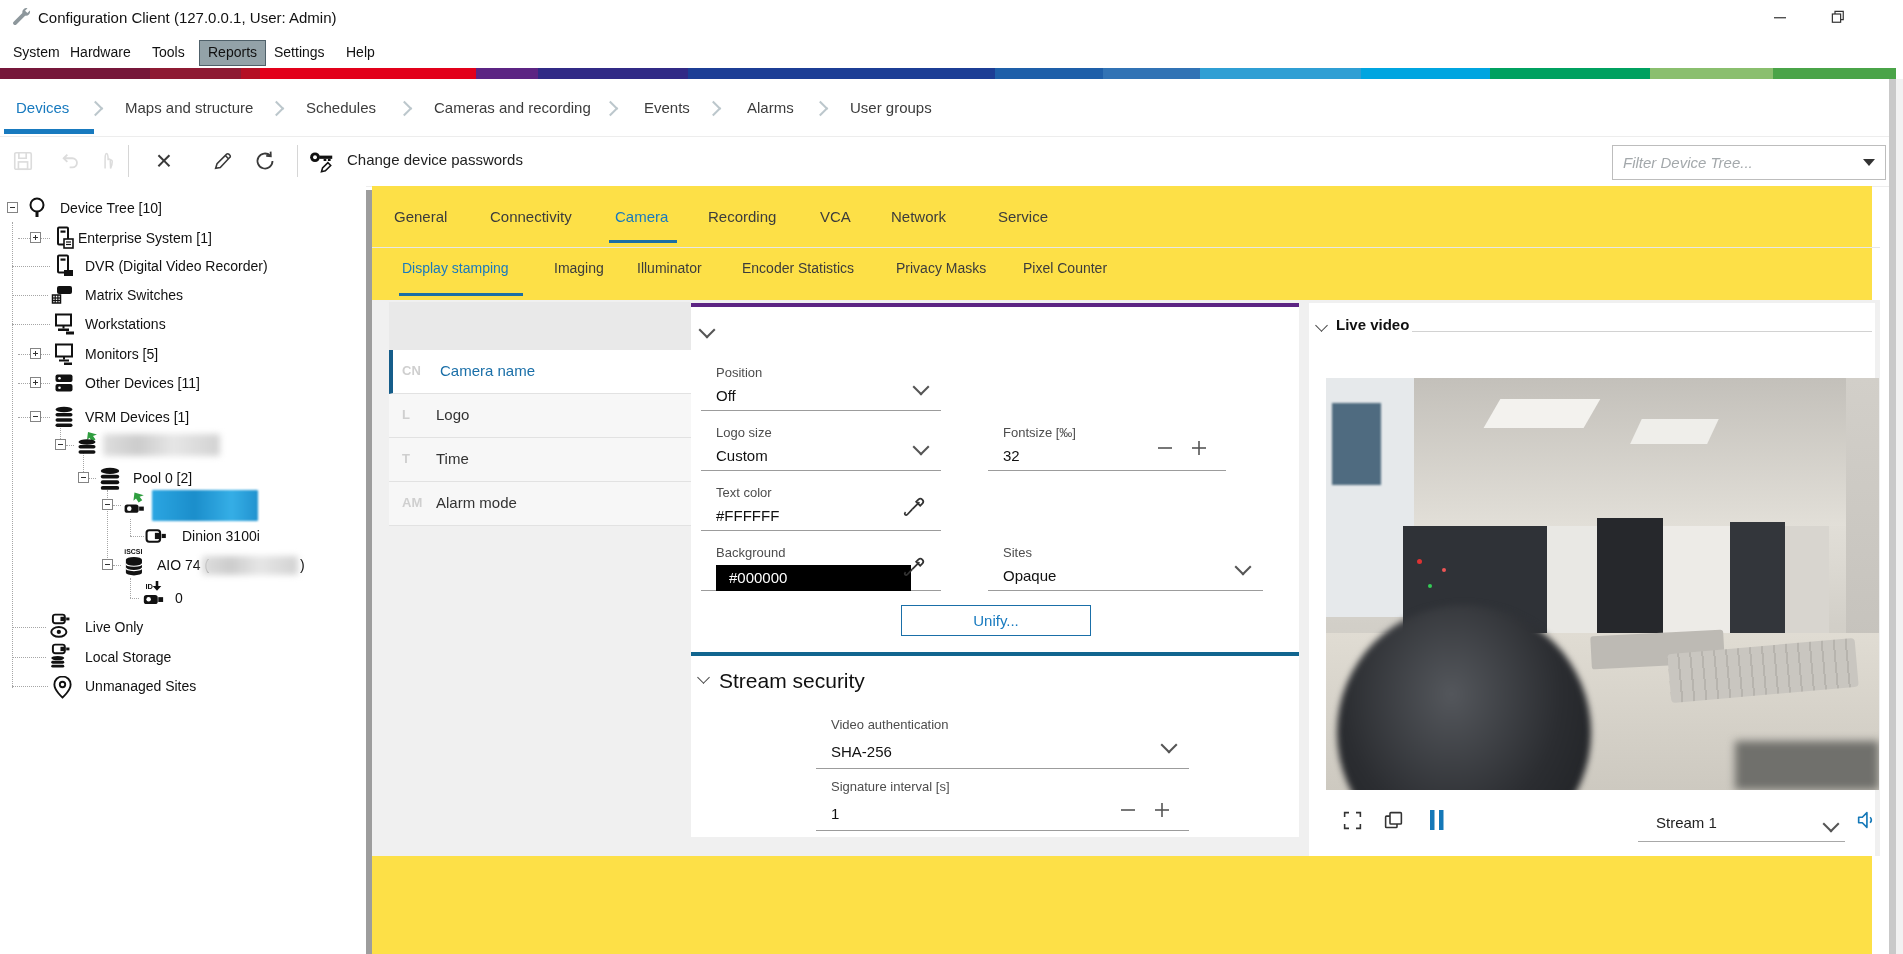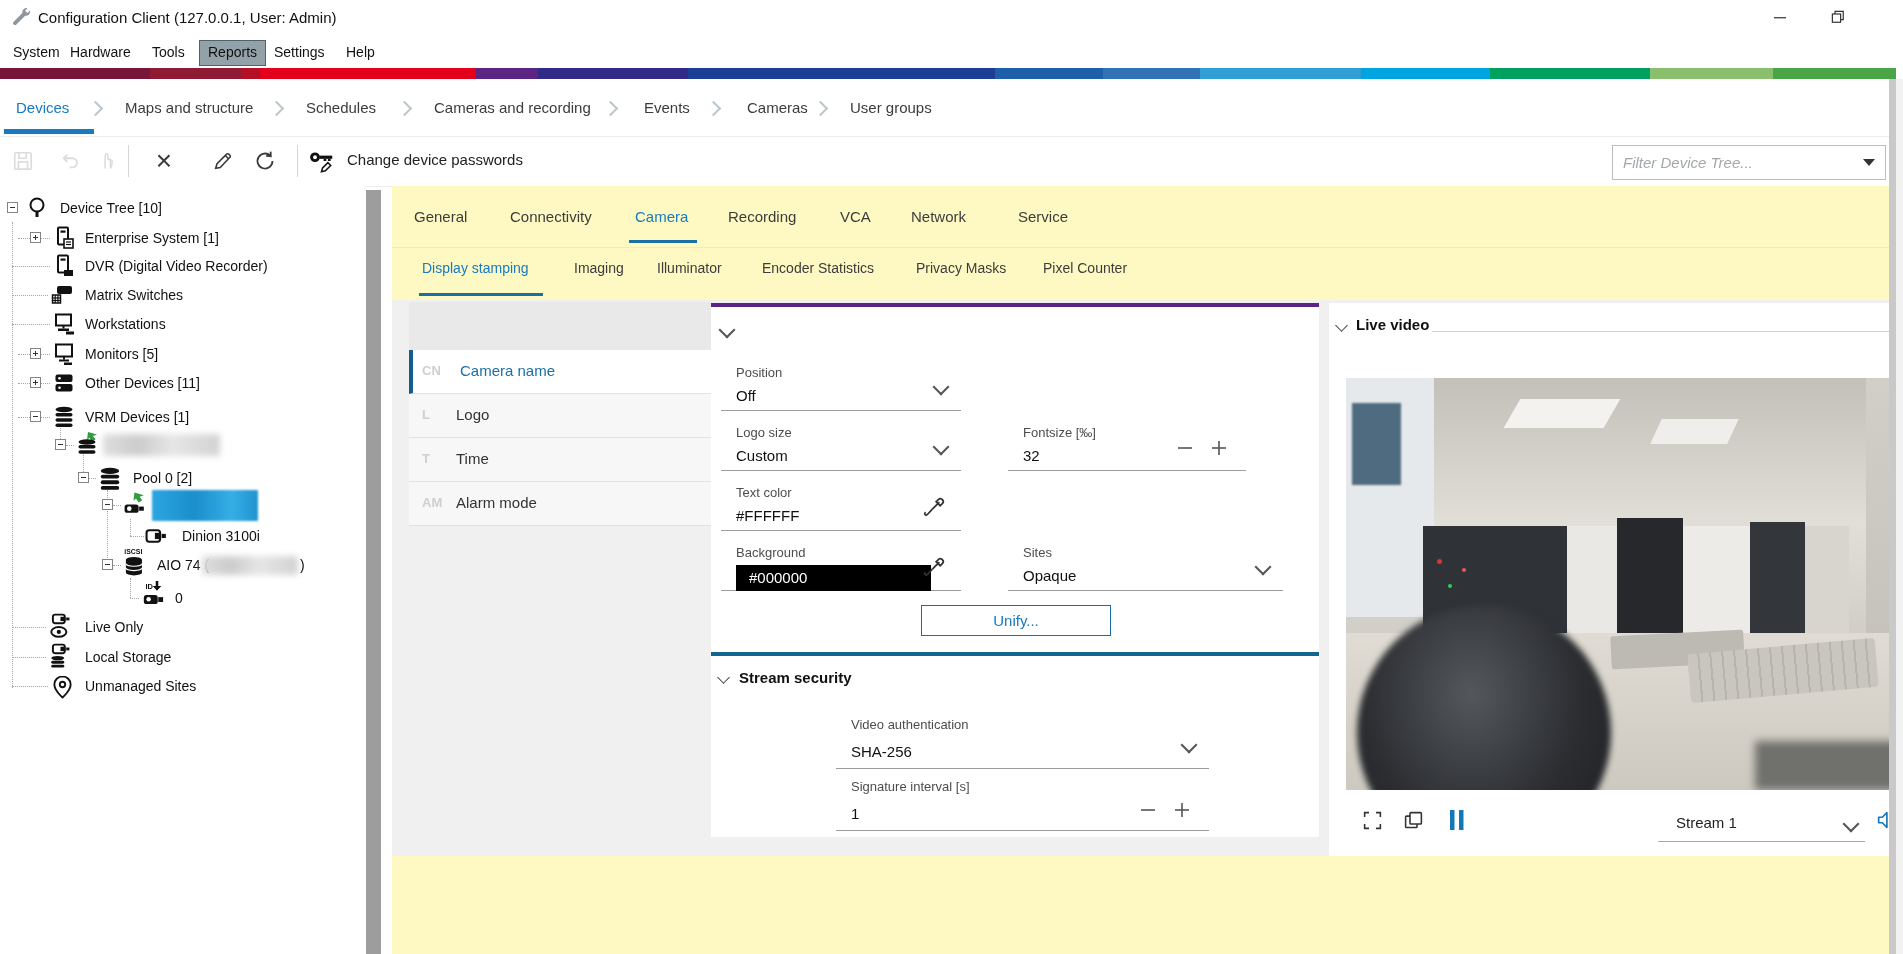--- a/index.html
+++ b/index.html
@@ -59,21 +59,21 @@
   .blurblk{position:absolute;filter:blur(3px);border-radius:2px;
     background:linear-gradient(90deg,#dedede,#cccccc 30%,#e6e6e6 60%,#d2d2d2);}
   .selblk{position:absolute;filter:blur(1.2px);border-radius:1px;
     background:linear-gradient(90deg,#2ba6e2,#1b8ecb 40%,#35aee6 75%,#2193cf);}
 
   .splitter{position:absolute;left:366px;top:190px;width:15px;height:764px;background:#9d9d9d;cursor:col-resize;}
   .rborder1{position:absolute;left:1889px;top:79px;width:7px;height:875px;background:#c9c9c9;}
   .rborder2{position:absolute;left:1896px;top:79px;width:7px;height:875px;background:#f2f2f2;}
 
   
-  .mainarea{position:absolute;left:392px;top:186px;width:1500px;height:768px;background:#fef9c3;}
+  .mainarea{position:absolute;left:372px;top:186px;width:1500px;height:768px;background:#fde047;}
   .tab{position:absolute;top:22px;font-size:15px;color:#3c3c3c;}
   .tab.active{color:#187abf;}
   .tab-underline{position:absolute;height:3px;background:#1b6fa4;}
   .subtab{position:absolute;top:74px;font-size:14px;color:#3c3c3c;}
   .subtab.active{color:#187abf;}
 
   .contentbg{position:absolute;left:0;top:114px;width:1508px;height:556px;background:#f0f0f0;}
 
   
   .listpanel{position:absolute;left:17px;top:116px;width:302px;height:554px;}
@@ -90,21 +90,21 @@
   .chev{width:10px;height:10px;border-right:2px solid #555;border-bottom:2px solid #555;transform:rotate(45deg);}
   .chevsm{width:8px;height:8px;border-right:1.8px solid #444;border-bottom:1.8px solid #444;transform:rotate(45deg);}
   .fld{position:absolute;height:46px;border-bottom:1px solid #9c9c9c;box-sizing:border-box;}
   .fld .flbl{position:absolute;left:15px;top:0;font-size:13px;color:#4d4d4d;}
   .fld .fval{position:absolute;left:15px;top:22px;font-size:15px;color:#111;}
   .fld .fchev{position:absolute;right:14px;top:16px;}
   .stepbtn{position:absolute;top:14px;width:18px;height:18px;}
   .unify{position:absolute;background:#fff;border:1px solid #1a6fa8;color:#187abf;font-size:15px;
     font-family:"Liberation Sans",sans-serif;cursor:pointer;}
   .bluedivider{position:absolute;left:0;width:608px;height:4px;background:#11658f;}
-  .sectitle{position:absolute;font-size:15px;font-weight:bold;color:#111;}
+  .sectitle{position:absolute;font-size:21px;font-weight:normal;color:#111;}
   .swatch{position:absolute;left:15px;top:20px;width:195px;height:26px;background:#000;color:#fff;font-size:15px;line-height:26px;padding-left:13px;box-sizing:border-box;}
 
   
   .livepanel{position:absolute;left:937px;top:117px;width:566px;height:553px;background:#fff;}
   .liveheadline{position:absolute;left:103px;top:28px;width:460px;height:1px;background:#d2d2d2;}
   .livetitle{position:absolute;left:27px;top:13px;font-size:15px;font-weight:bold;color:#111;}
   .video{position:absolute;left:17px;top:75px;width:553px;height:412px;overflow:hidden;
     background:linear-gradient(180deg,#b9b6b1 0%,#d9d6d0 12%,#e4e1da 30%,#dcd9d2 45%,#d2cfc8 60%,#cfccc5 100%);}
   .video>div{position:absolute;}
   .streamsel{position:absolute;left:329px;top:505px;width:207px;height:33px;border-bottom:1px solid #a8a8a8;cursor:pointer;}
@@ -150,21 +150,21 @@
     <span class="crumb active" style="left:16px">Devices</span>
     <span class="crumb-sep" style="left:90px"></span>
     <span class="crumb" style="left:125px">Maps and structure</span>
     <span class="crumb-sep" style="left:271px"></span>
     <span class="crumb" style="left:306px">Schedules</span>
     <span class="crumb-sep" style="left:399px"></span>
     <span class="crumb" style="left:434px">Cameras and recording</span>
     <span class="crumb-sep" style="left:605px"></span>
     <span class="crumb" style="left:644px">Events</span>
     <span class="crumb-sep" style="left:708px"></span>
-    <span class="crumb" style="left:747px">Cameras</span>
+    <span class="crumb" style="left:747px">Alarms</span>
     <span class="crumb-sep" style="left:815px"></span>
     <span class="crumb" style="left:850px">User groups</span>
     <div class="crumb-underline"></div>
   </div>
   <div class="hline" style="top:136px"></div>
 
   <div class="toolbar">
     <div class="tbtn" style="left:5px">
       <svg width="22" height="22" viewBox="0 0 24 24" fill="none" stroke="#dcdcdc" stroke-width="1.8">
         <rect x="3" y="3" width="18" height="18" rx="1.5"></rect>
@@ -256,21 +256,21 @@
 
     <div class="trow" style="top:37px">
       <span class="exp plus" style="left:30px"></span>
       <svg class="ticn" style="left:52px" width="24" height="24" viewBox="0 0 24 24">
         <rect x="6" y="1.5" width="10" height="17" rx="1" fill="none" stroke="#111" stroke-width="2"></rect>
         <rect x="8.5" y="4.5" width="5" height="2.2" fill="#111"></rect>
         <rect x="12" y="13" width="9" height="9" fill="#fff" stroke="#111" stroke-width="1.6"></rect>
         <line x1="14" y1="16" x2="19" y2="16" stroke="#111" stroke-width="1.2"></line>
           <line x1="14" y1="18.5" x2="19" y2="18.5" stroke="#111" stroke-width="1.2"></line>
       </svg>
-      <span class="tlbl" style="left:85px">Enterprise System [1]</span>
+      <span class="tlbl" style="left:78px">Enterprise System [1]</span>
     </div>
 
     <div class="trow" style="top:94px">
       <svg class="ticn" style="left:50px" width="24" height="24" viewBox="0 0 24 24">
         <rect x="7" y="3" width="15" height="8" rx="2" fill="#111"></rect>
         <rect x="2.5" y="12" width="8" height="8" fill="none" stroke="#111" stroke-width="1.5"></rect>
         <line x1="2.5" y1="15" x2="10.5" y2="15" stroke="#111" stroke-width="1.2"></line>
         <line x1="2.5" y1="17.5" x2="10.5" y2="17.5" stroke="#111" stroke-width="1.2"></line>
         <line x1="5.2" y1="12" x2="5.2" y2="20" stroke="#111" stroke-width="1.2"></line>
         <line x1="7.9" y1="12" x2="7.9" y2="20" stroke="#111" stroke-width="1.2"></line>

